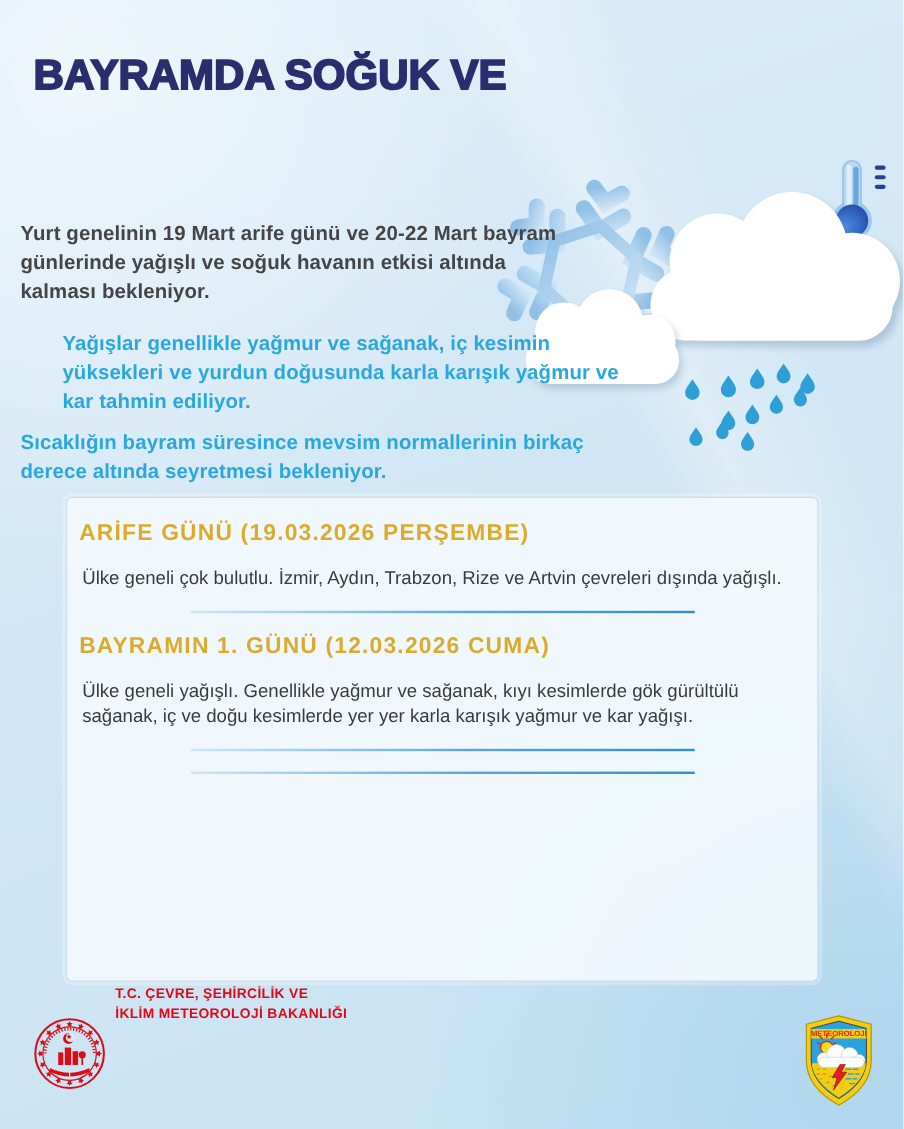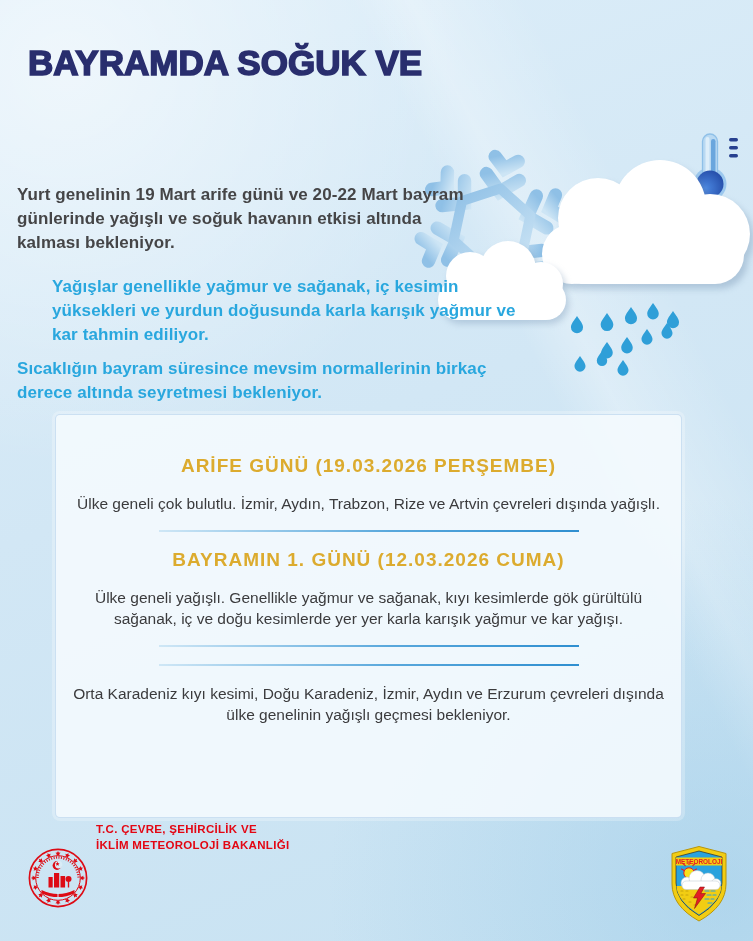--- a/index.html
+++ b/index.html
@@ -28,21 +28,21 @@
   .snowflake{left:408px;top:144px;transform:rotate(12deg);}
   .cloud-big{left:540px;top:156px;filter:drop-shadow(4px 5px 3px rgba(115,145,175,.38));}
   .cloud-small{left:430px;top:240px;filter:drop-shadow(3px 4px 3px rgba(115,145,175,.34));}
   .raindrops{left:565px;top:300px;}
   .thermo{left:690px;top:132px;}
 
   
   .card{position:absolute;left:55px;top:414px;width:627px;height:404px;box-sizing:border-box;
     background:rgba(245,250,254,.88);border:1px solid rgba(190,215,238,.75);
     border-radius:5px;box-shadow:0 0 0 3px rgba(255,255,255,.25);
-    padding-top:40px;text-align:center;}
+    padding-top:19px;}
   .sec-heading{font-size:19px;font-weight:bold;color:#dcab2e;letter-spacing:1px;margin:0 10px 6px;}
   .sec-body{font-size:15.5px;line-height:21px;color:#3b3b3d;max-width:600px;margin:16px auto;}
   .divider{width:420px;height:2px;margin:15px auto 17px;border:none;
     background:linear-gradient(90deg,#cfe7f6,#59a8dc 55%,#2f8fd0);}
 
   
   .ministry-emblem{position:absolute;left:28px;top:848px;}
   .ministry-name{position:absolute;left:96px;top:822px;color:#e30613;font-weight:bold;
     font-size:11.5px;line-height:15.5px;letter-spacing:.3px;}
   .met-shield{position:absolute;left:669px;top:845px;}
@@ -147,21 +147,20 @@
     <hr class="divider">
     <div class="section">
       <div class="sec-heading">BAYRAMIN 1. GÜNÜ (12.03.2026 CUMA)</div>
       <div class="sec-body">Ülke geneli yağışlı. Genellikle yağmur ve sağanak, kıyı kesimlerde gök gürültülü sağanak, iç ve doğu kesimlerde yer yer karla karışık yağmur ve kar yağışı.</div>
     </div>
     <hr class="divider">
     <div class="section">
     </div>
     <hr class="divider">
     <div class="section">
-      <div class="sec-body">Orta Karadeniz kıyı kesimi, Doğu Karadeniz, İzmir, Aydın ve Erzurum çevreleri dışında ülke genelinin yağışlı geçmesi bekleniyor.</div>
     </div>
   </div>
 
   <svg class="ministry-emblem" width="60" height="60" viewBox="0 0 60 60">
     <defs>
       <path id="mstar" d="M30 2.9 l.8 1.65 1.8.22 -1.32 1.25.34 1.8 -1.62-.9 -1.62.9.34-1.8 -1.32-1.25 1.8-.22 z" fill="#dd0b15"></path>
     </defs>
     <circle cx="30" cy="30" r="28.6" fill="none" stroke="#dd0b15" stroke-width="1.7"></circle>
     <use href="#mstar"></use>
       <use href="#mstar" transform="rotate(22.5 30 30)"></use>

